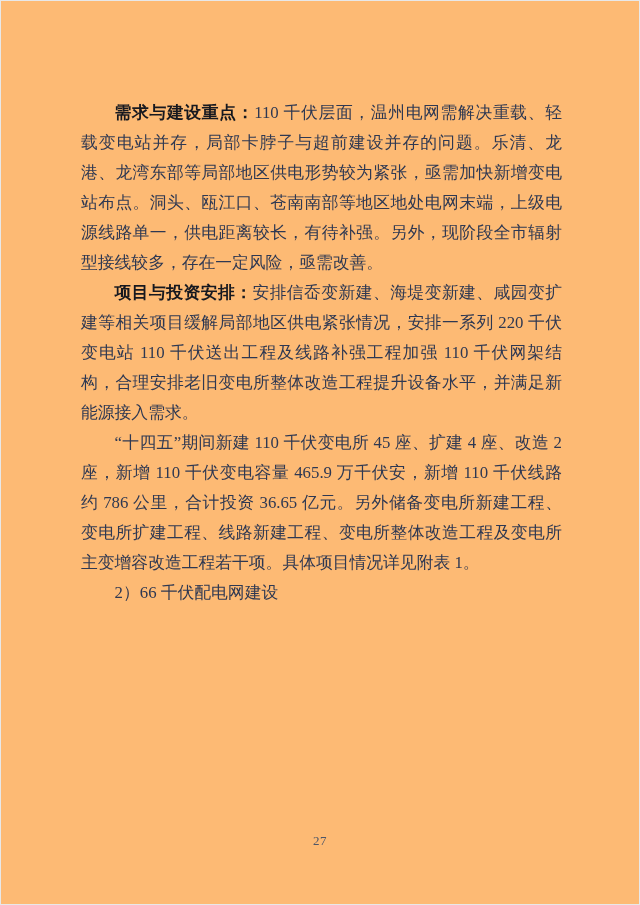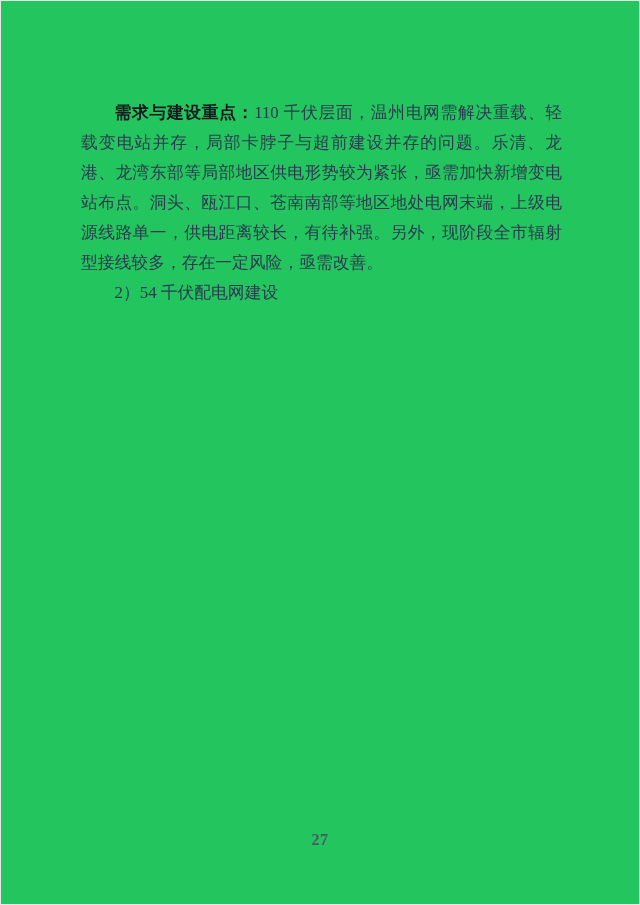--- a/index.html
+++ b/index.html
@@ -4,21 +4,21 @@
   <style>
     html, body {
       margin: 0;
       padding: 0;
       background: #ffffff;
     }
     .page {
       position: relative;
       width: 640px;
       height: 905px;
-      background: #22c55e;
+      background: #fdba74;
       box-sizing: border-box;
       border: 1px solid #e8e8e8;
       overflow: hidden;
     }
     .content {
       position: absolute;
       left: 80px;
       top: 97px;
       width: 481px;
     }
@@ -38,37 +38,38 @@
     }
     .footer {
       position: absolute;
       top: 830px;
       left: 0;
       width: 100%;
       text-align: center;
     }
     .pagenum {
       font-family: "Liberation Serif", "DejaVu Serif", serif;
-      font-size: 16px;
+      font-size: 13px;
       color: #4d5668;
       letter-spacing: 0.5px;
-      font-weight: bold;
     }
   </style>
 </head>
 <body>
 
 <main class="page">
   <section class="content">
 
     <p class="para"><span class="lead">需求与建设重点：</span><span>110 千伏层面，温州电网需解决重载、轻载变电站并存，局部卡脖子与超前建设并存的问题。乐清、龙港、龙湾东部等局部地区供电形势较为紧张，亟需加快新增变电站布点。洞头、瓯江口、苍南南部等地区地处电网末端，上级电源线路单一，供电距离较长，有待补强。另外，现阶段全市辐射型接线较多，存在一定风险，亟需改善。</span></p>
 
+    <p class="para"><span class="lead">项目与投资安排：</span><span>安排信岙变新建、海堤变新建、咸园变扩建等相关项目缓解局部地区供电紧张情况，安排一系列 220 千伏变电站 110 千伏送出工程及线路补强工程加强 110 千伏网架结构，合理安排老旧变电所整体改造工程提升设备水平，并满足新能源接入需求。</span></p>
 
+    <p class="para"><span class="lead"></span><span>“十四五”期间新建 110 千伏变电所 45 座、扩建 4 座、改造 2 座，新增 110 千伏变电容量 465.9 万千伏安，新增 110 千伏线路约 786 公里，合计投资 36.65 亿元。另外储备变电所新建工程、变电所扩建工程、线路新建工程、变电所整体改造工程及变电所主变增容改造工程若干项。具体项目情况详见附表 1。</span></p>
 
-    <p class="para"><span class="lead"></span><span>2）54 千伏配电网建设</span></p>
+    <p class="para"><span class="lead"></span><span>2）66 千伏配电网建设</span></p>
 
 
 
   </section>
 
   <footer class="footer">
     <span class="pagenum">27</span>
   </footer>
 </main>
 

